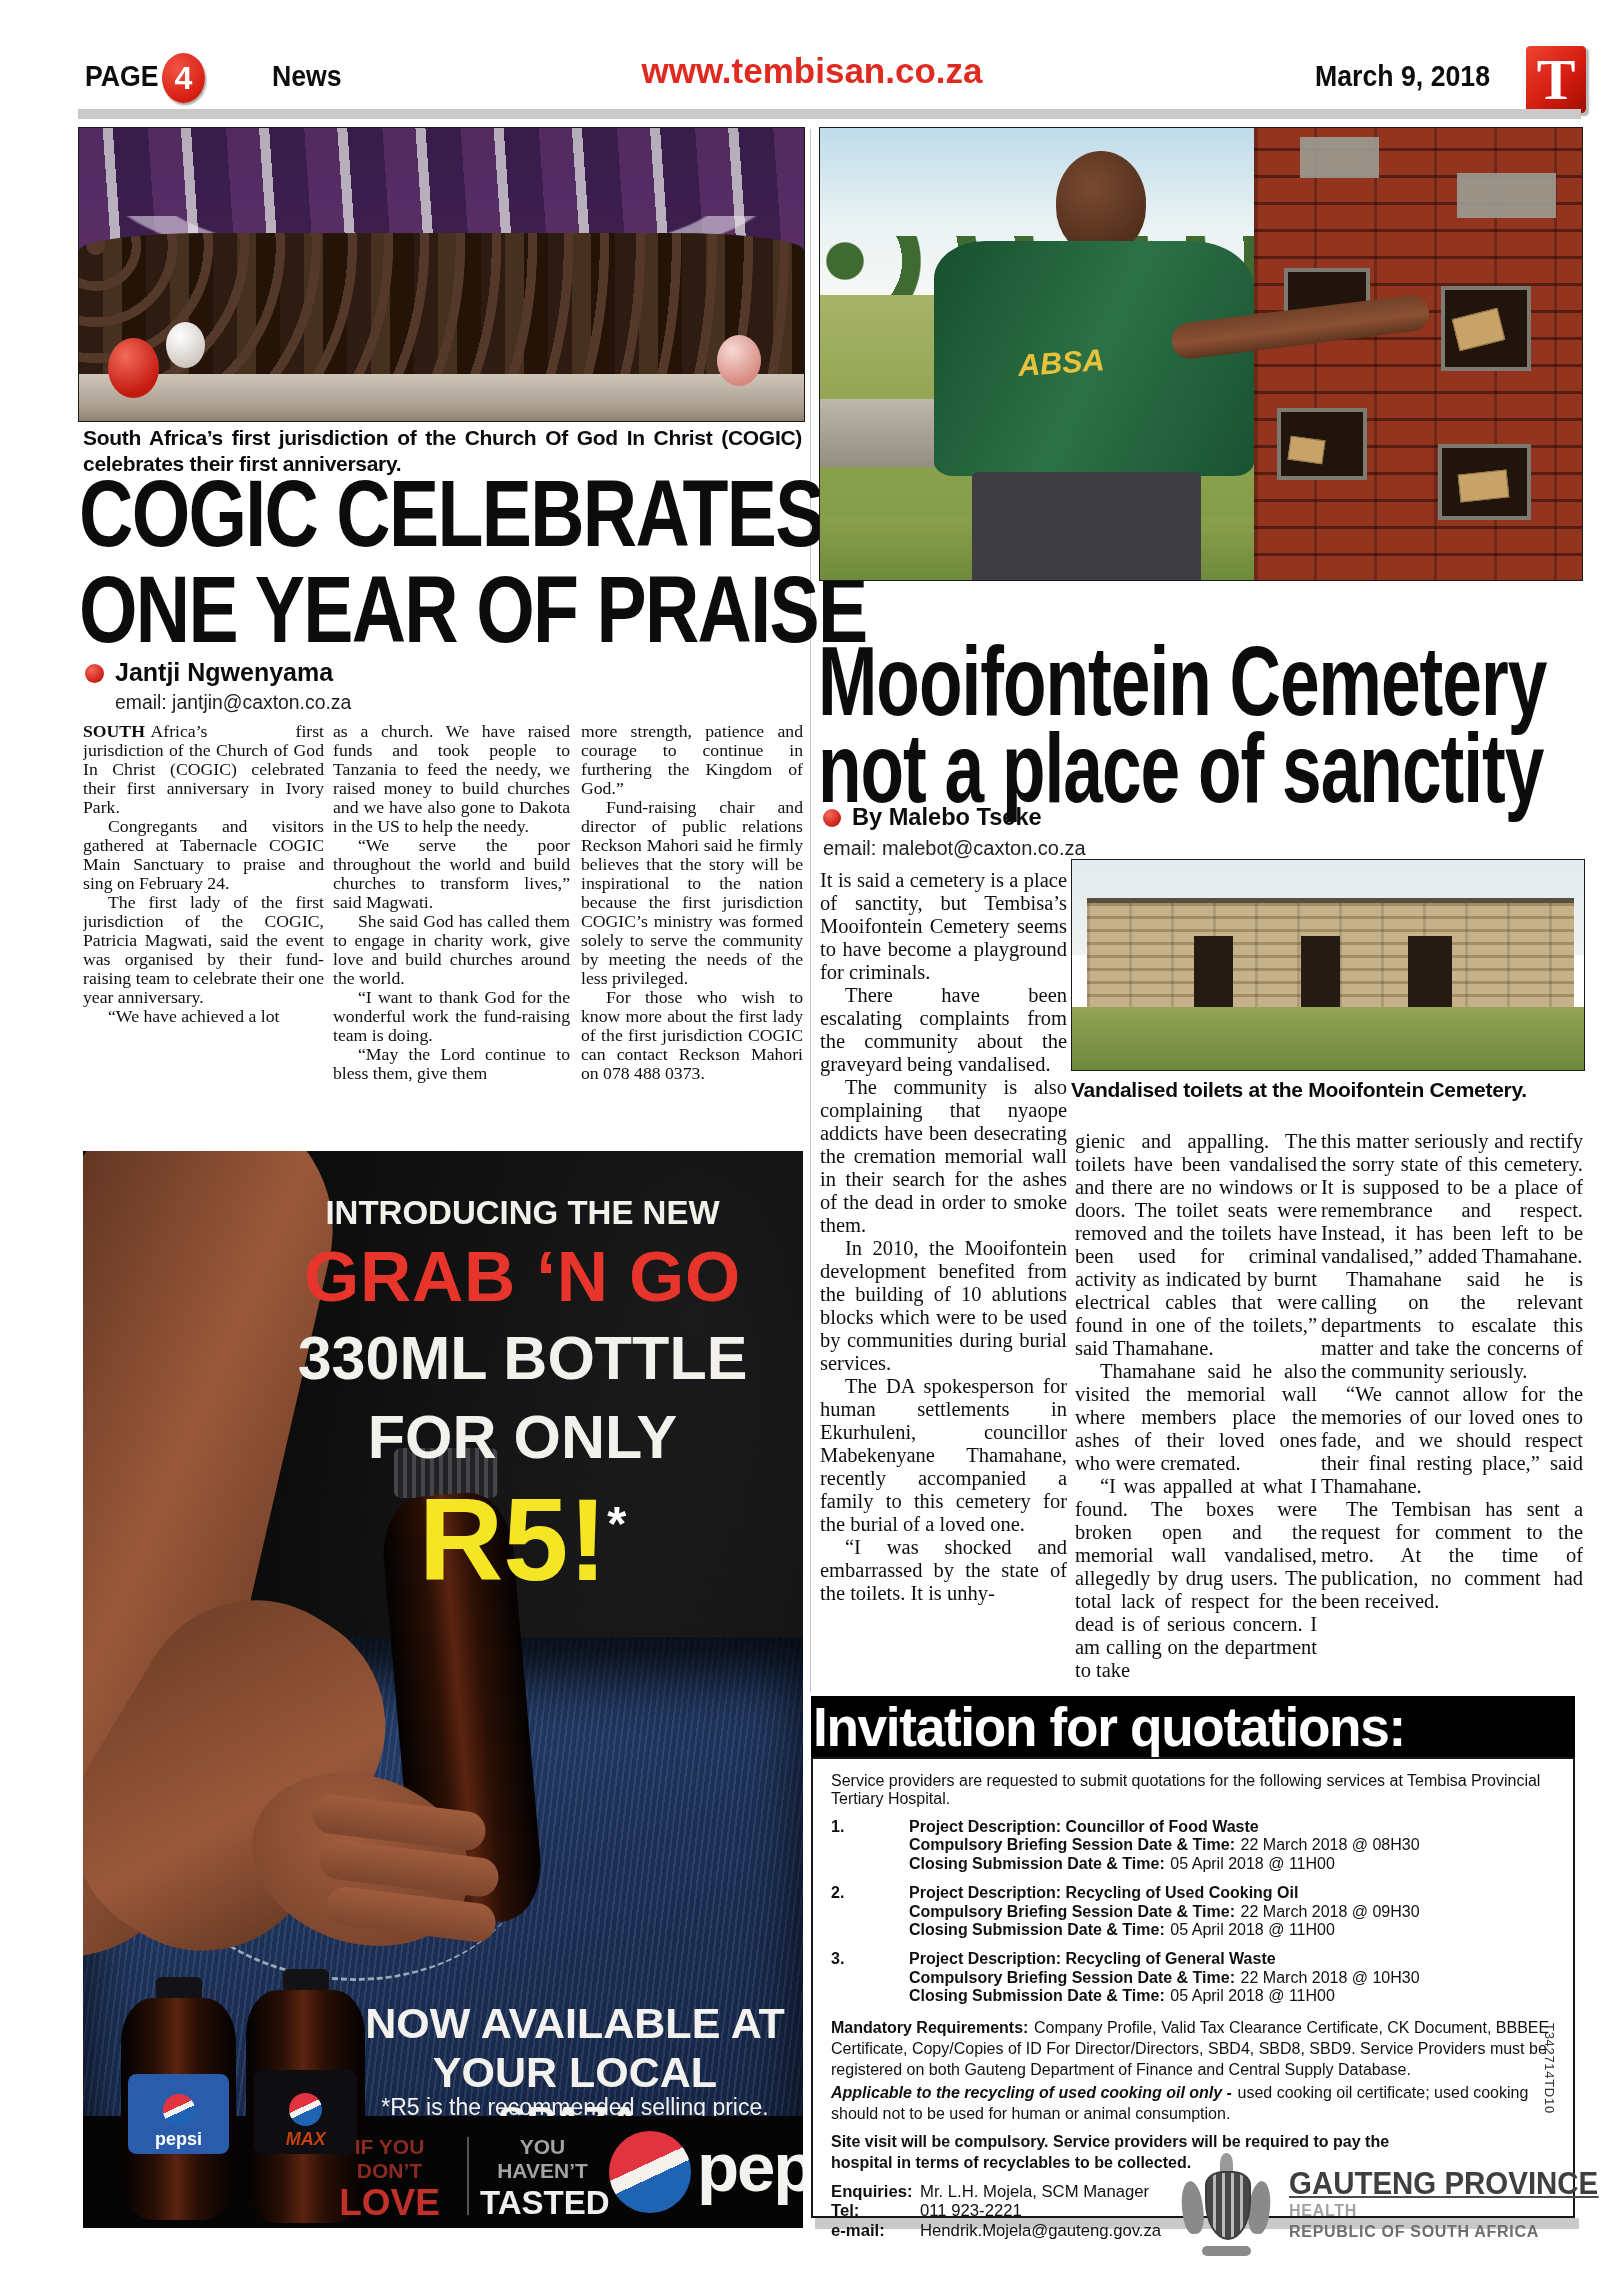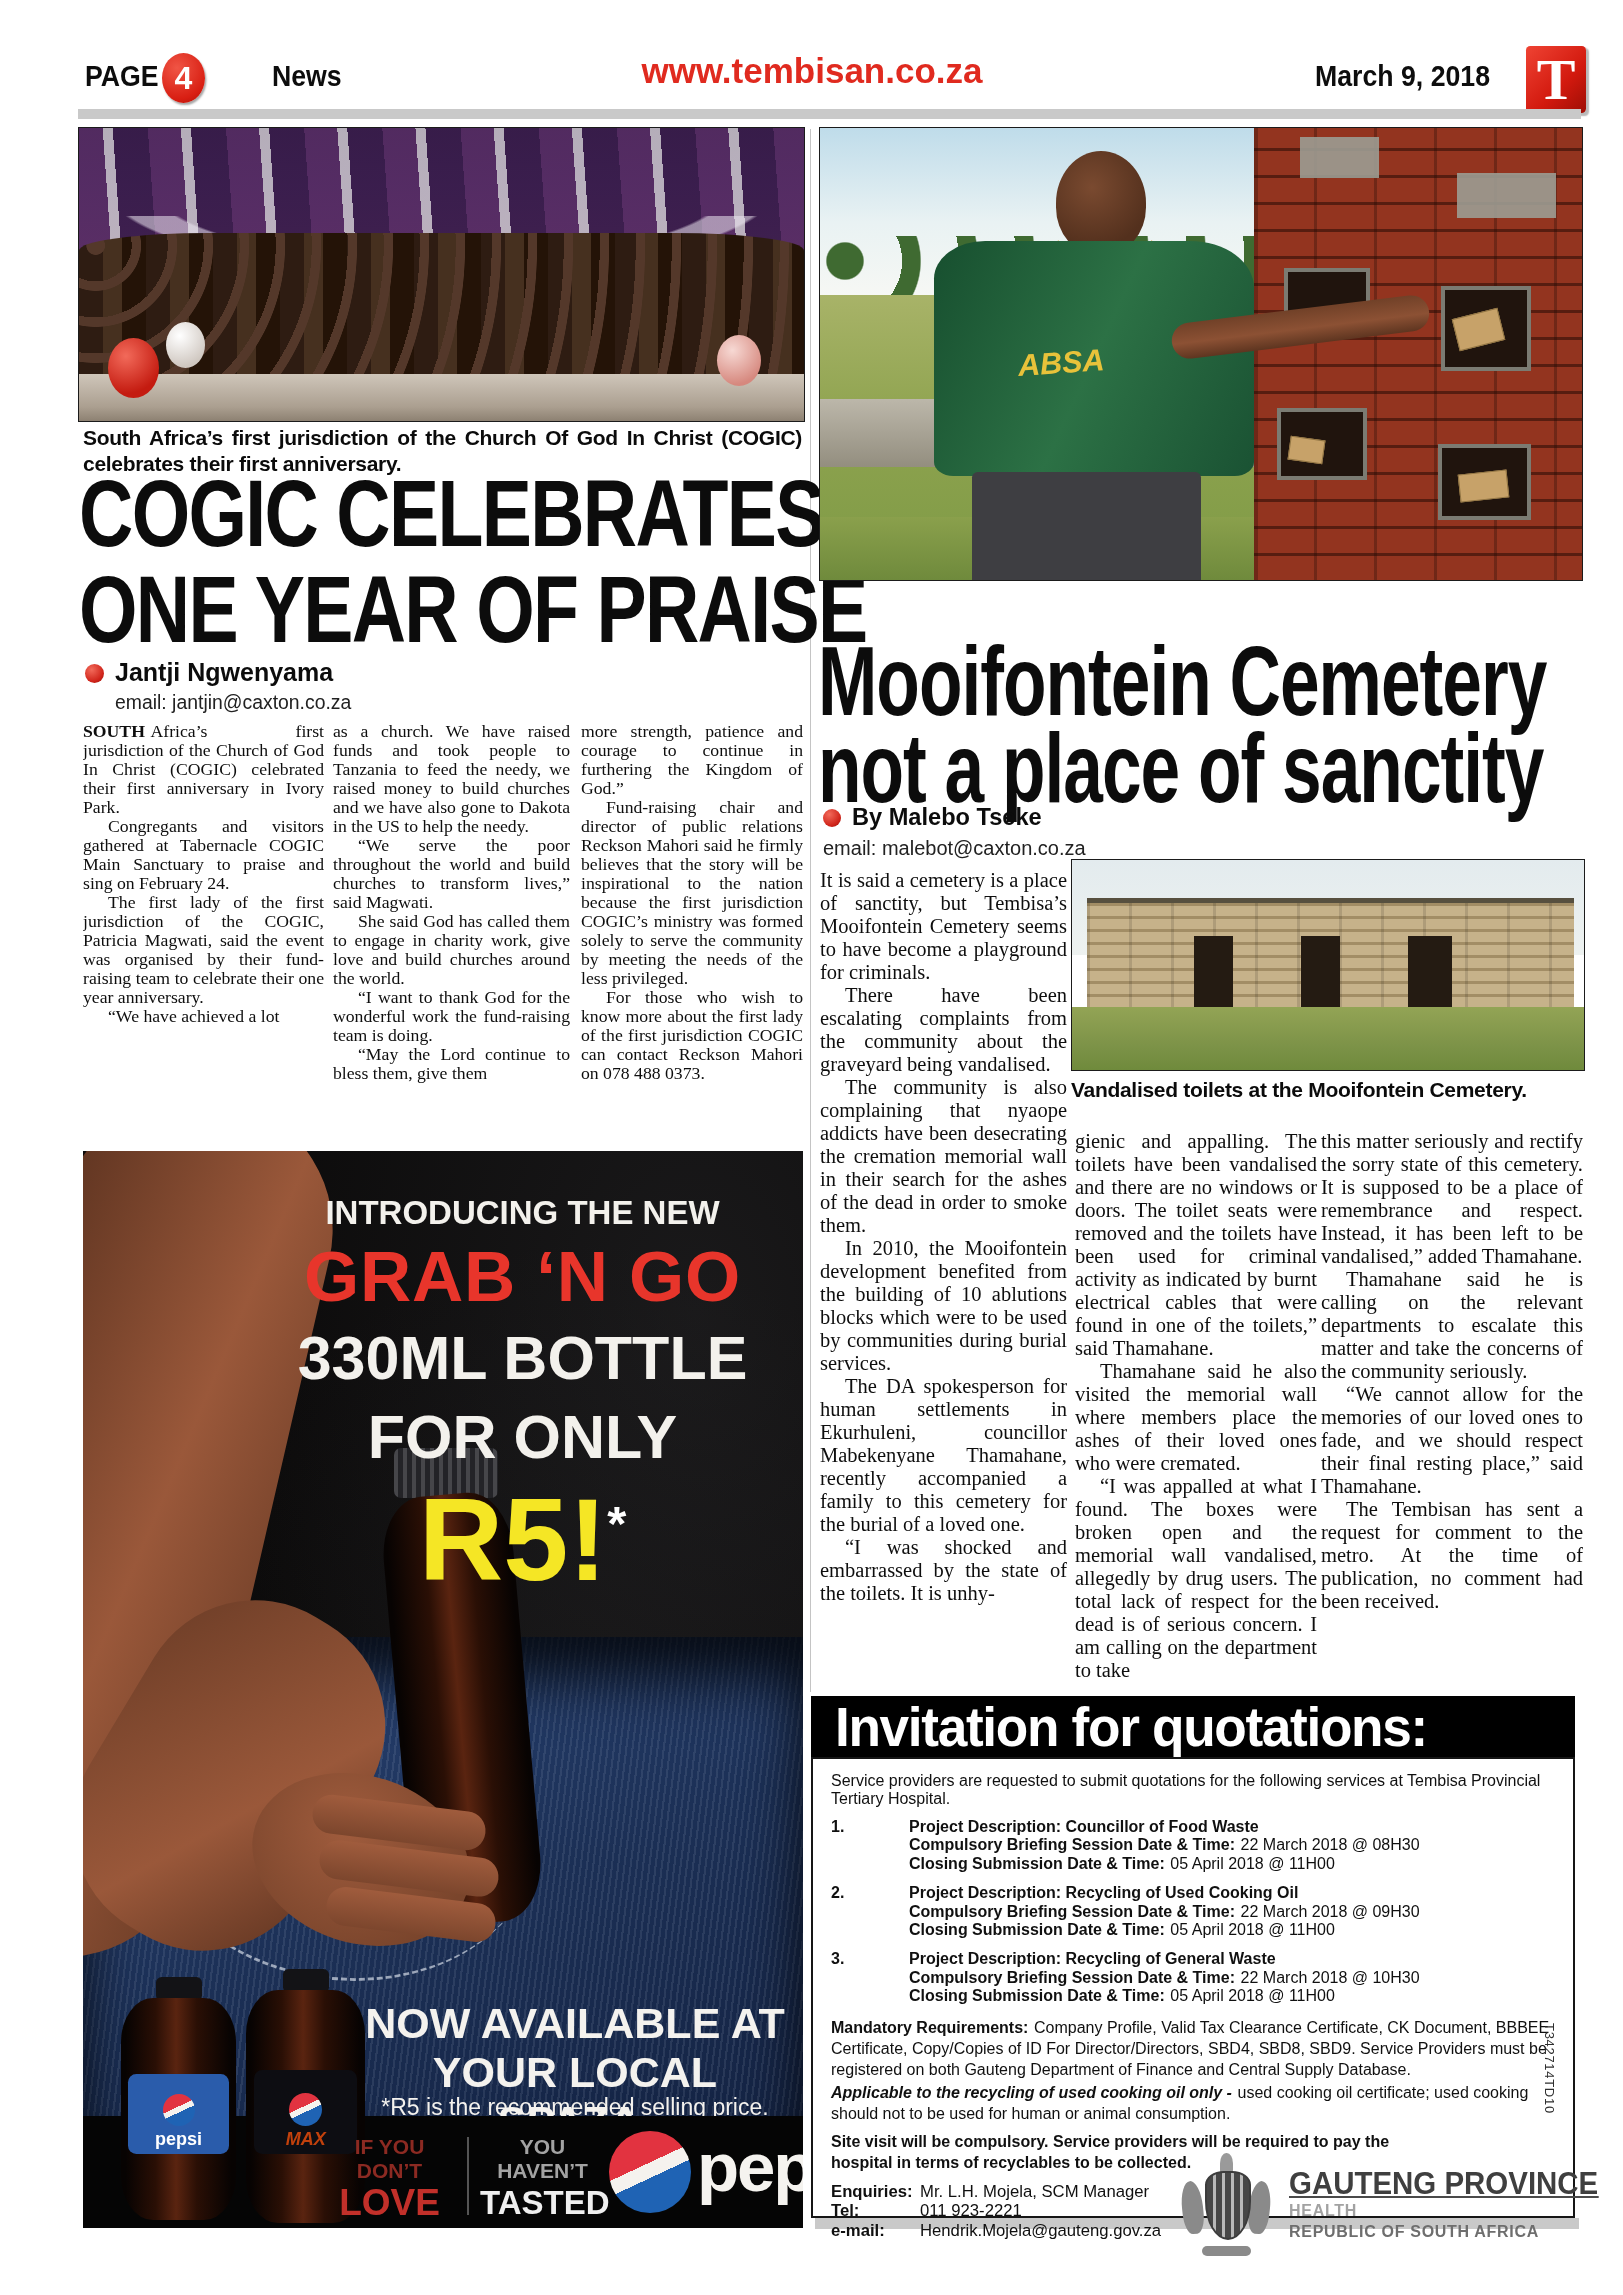--- a/index.html
+++ b/index.html
@@ -112,21 +112,21 @@
   .b-body{position:absolute;border-radius:32px/44px;
           background:linear-gradient(90deg,#070302 4%,#2a0f05 30%,#5a2410 48%,#2a0f05 66%,#070302 96%);}
   .b-label{position:absolute;display:flex;flex-direction:column;align-items:center;justify-content:flex-end;padding-bottom:4.2px;}
   .globe{border-radius:50%;background:linear-gradient(155deg,#e23340 0 42%,#f5f2ee 42% 55%,#1f63b4 55% 100%);}
   .ad-avail{position:absolute;left:278px;right:14px;text-align:center;color:#f4f2ee;font-weight:bold;}
   .slogan{position:absolute;text-align:center;font-weight:bold;z-index:7;}
 
   
   .inv{left:811px;top:1696px;width:764px;height:533px;}
   .inv-banner{position:absolute;left:0;top:0;right:0;height:61px;background:#000;color:#fff;
-              display:flex;align-items:center;padding-left:24px;}
+              display:flex;align-items:center;padding-left:2px;}
   .inv-banner span{font-size:56px;font-weight:bold;letter-spacing:-1.4px;transform:scaleX(0.95);transform-origin:0 50%;white-space:nowrap;}
   .inv-body{position:absolute;left:0;right:0;top:61px;bottom:11px;border:2.8px solid #151515;background:#fff;
             padding:12.5px 18px 7px 18px;font-size:16px;line-height:18.4px;color:#101010;box-sizing:border-box;}
   .inv-shadow{position:absolute;left:4.2px;bottom:0;right:-4.2px;height:11px;background:#c9c9c9;}
   .inv-intro{margin:0 0 9.7px 0;}
   .inv-item{display:flex;margin-bottom:11px;}
   .inv-num{width:78px;font-weight:bold;flex:none;}
   .inv-l1{font-weight:bold;}
   .inv-body b{margin-right:5.6px;}
   .inv-para{margin:2.8px 0 0 0;line-height:21px;}

